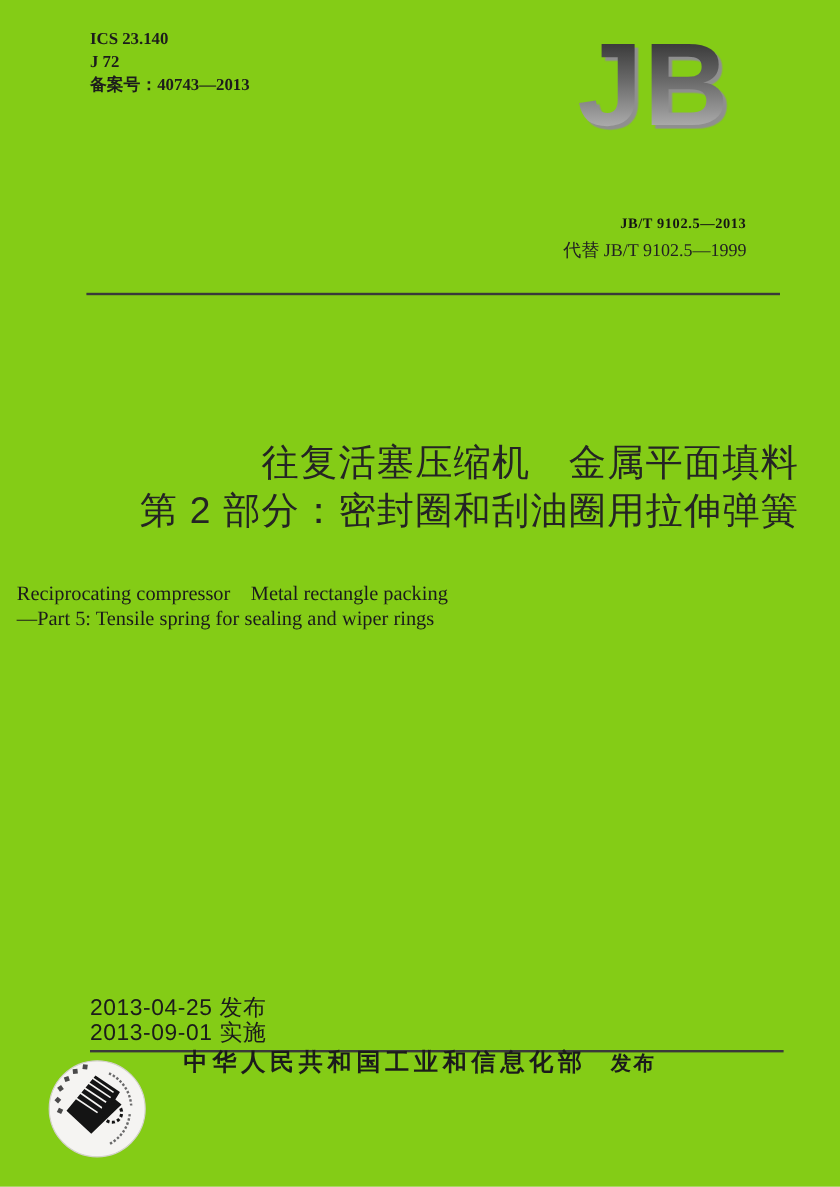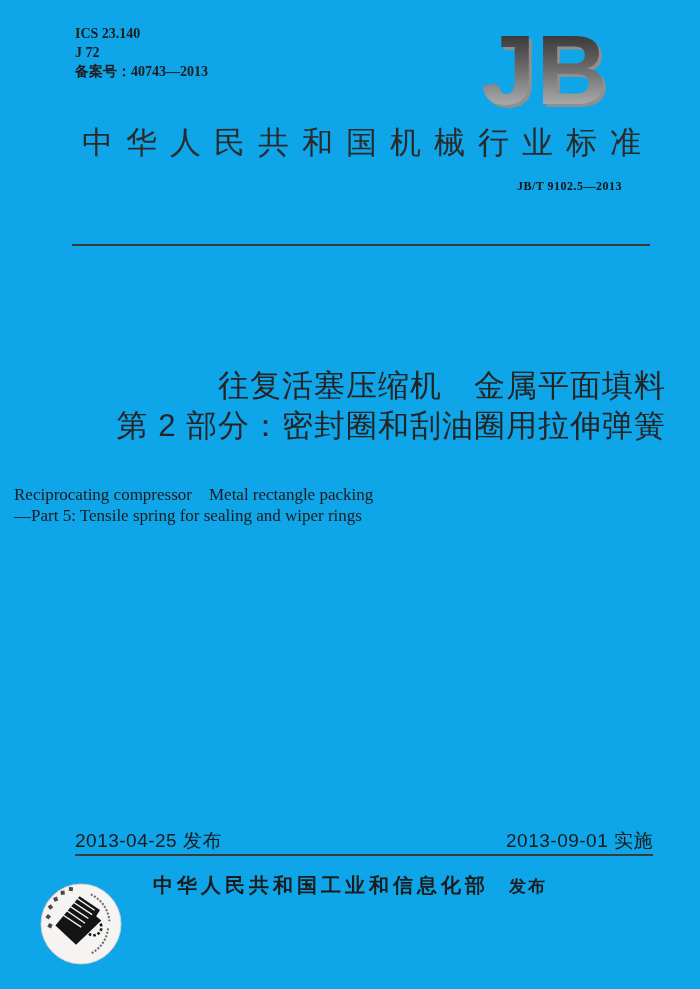--- a/index.html
+++ b/index.html
@@ -1,20 +1,20 @@
 <!DOCTYPE html>
 <html><head>
 <meta charset="utf-8">
 <style>
   html,body{margin:0;padding:0;background:#e8e8e8;}
   .page{
     position:relative;
     width:700px;height:989px;
     margin:0 auto;
-    background:#0ea5e9;
+    background:#84cc16;
     overflow:hidden;
     font-family:"Liberation Sans","DejaVu Sans",sans-serif;
     color:#1c1c1c;
   }
   
   .ics-block{
     position:absolute;left:75px;top:24px;
     font-family:"Liberation Serif","DejaVu Serif",serif;
     font-weight:bold;font-size:14px;line-height:19px;color:#1c1c1c;
   }
@@ -53,21 +53,21 @@
   .title-en{
     position:absolute;left:14px;top:484px;width:686px;text-align:left;
     font-family:"Liberation Serif","DejaVu Serif",serif;
     font-weight:normal;font-size:17px;line-height:21px;color:#1b1b1b;
   }
   
   .dates-row{
     position:absolute;left:75px;top:830px;width:578px;
     display:flex;justify-content:space-between;
     font-size:19px;line-height:21px;letter-spacing:0.5px;color:#1b1b1b;
-    padding-bottom:3px;border-bottom:2px solid #3a3a3a;
+    padding-bottom:3px;border-bottom:2px solid #3a3a3a;flex-direction:column;
   }
   
   .publisher-line{
     position:absolute;left:0;top:872px;width:700px;text-align:center;white-space:nowrap;
   }
   .publisher-name{
     font-size:20px;letter-spacing:4px;font-weight:600;color:#1b1b1b;
   }
   .publisher-suffix{
     font-size:17px;letter-spacing:2px;font-weight:600;color:#1b1b1b;margin-left:20px;
@@ -81,24 +81,24 @@
 <div class="page">
 
   <div class="ics-block">
     <div>ICS 23.140</div>
     <div>J 72</div>
     <div>备案号：40743—2013</div>
   </div>
 
   <div class="jb-logo">JB</div>
 
-  <div class="org-title">中华人民共和国机械行业标准</div>
 
   <div class="std-block">
     <div class="std-no">JB/T 9102.5—2013</div>
+    <div class="std-replaces">代替 JB/T 9102.5—1999</div>
   </div>
 
   <div class="rule-top"></div>
 
   <div class="title-cn">
     <div>往复活塞压缩机　金属平面填料</div>
     <div>第 2 部分：密封圈和刮油圈用拉伸弹簧</div>
   </div>
 
   <div class="title-en">

